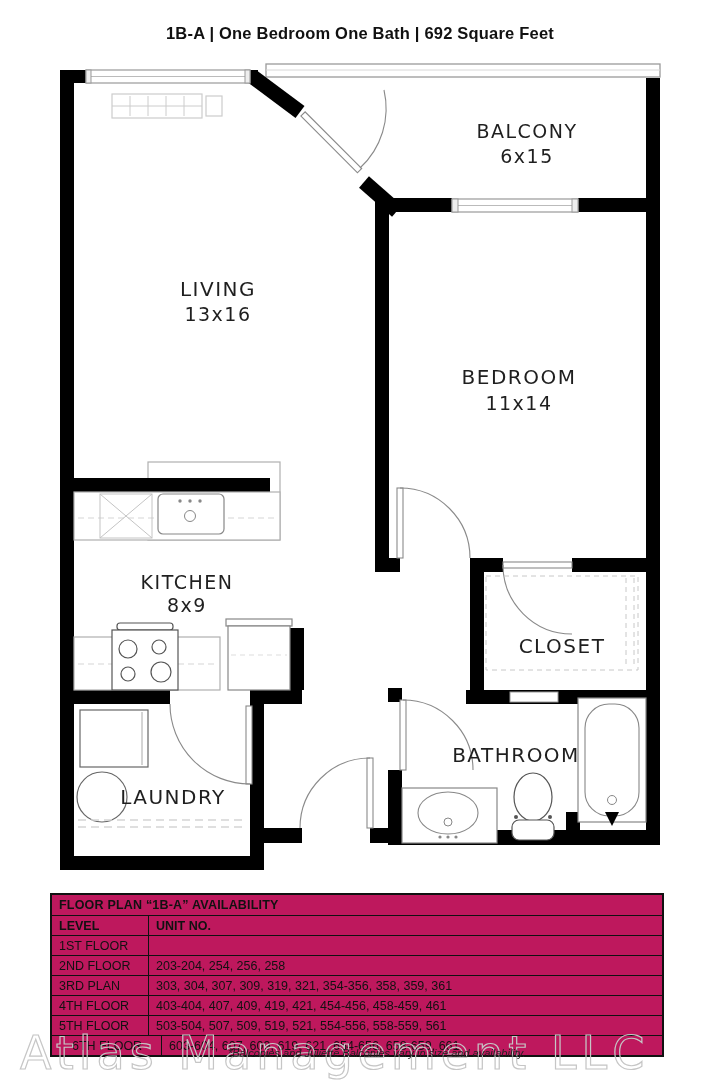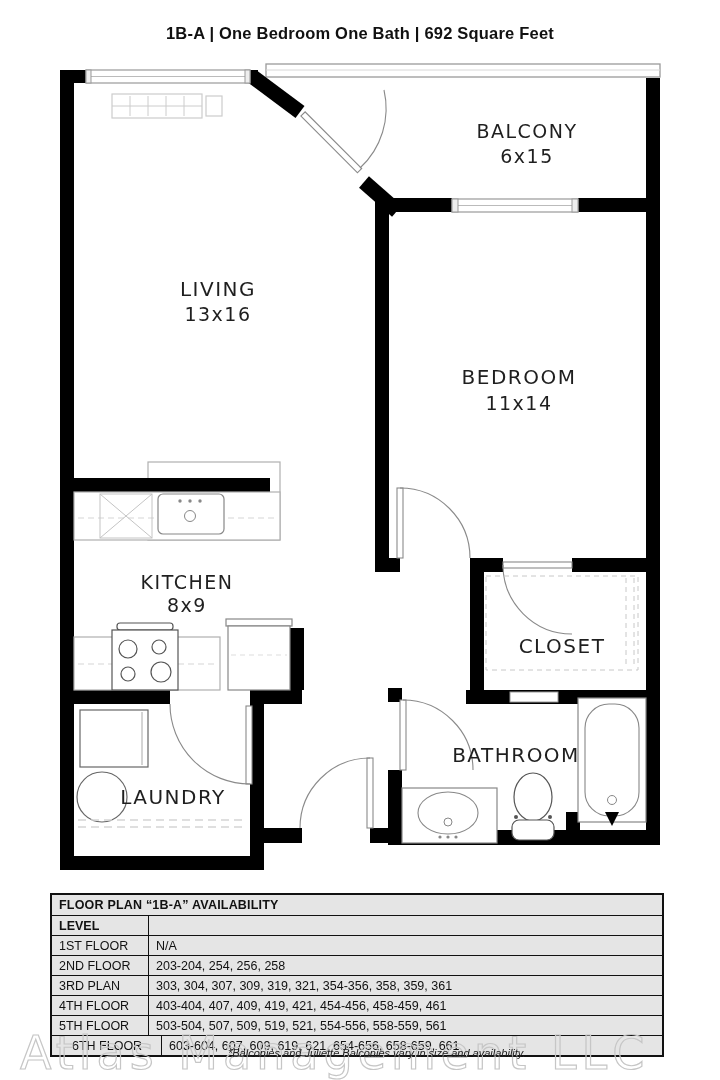--- a/index.html
+++ b/index.html
@@ -1,19 +1,19 @@
 <!DOCTYPE html>
 <html><head>
 <meta charset="utf-8">
 <style>
   html,body{margin:0;padding:0;background:#fff;width:720px;height:1080px;overflow:hidden;}
   .page{position:relative;width:710px;height:1080px;background:#fff;font-family:"Liberation Sans",sans-serif;}
   .title{position:absolute;left:0;top:24px;width:720px;text-align:center;font-size:16.5px;font-weight:bold;color:#111;letter-spacing:.2px;}
   svg.plan{position:absolute;left:0;top:0;}
-  .avail{position:absolute;left:50px;top:893px;width:610px;border:2px solid #111;font-size:12.5px;color:#111;background:#e5e5e5;}
+  .avail{position:absolute;left:50px;top:893px;width:610px;border:2px solid #111;font-size:12.5px;color:#111;background:#be185d;}
   .t-title{padding:3px 7px;font-weight:bold;border-bottom:1.5px solid #111;letter-spacing:.2px;}
   .t-row{display:flex;border-bottom:1px solid #111;align-items:flex-end;}
   .t-row:last-child{border-bottom:none;padding-left:13px;}
   .t-row .c1{width:82px;flex:0 0 82px;border-right:1.5px solid #111;padding:2.5px 7px;}
   .t-row .c2{flex:1;padding:2.5px 7px;}
   .t-head{font-weight:bold;}
   .watermark{position:absolute;left:20px;top:1026px;font-family:"DejaVu Sans",sans-serif;font-size:46px;font-weight:400;letter-spacing:5px;color:transparent;-webkit-text-stroke:1.2px #c6c6c6;white-space:nowrap;}
   .note{position:absolute;left:228px;top:1047px;font-size:11px;font-style:italic;color:#222;font-family:"Liberation Sans",sans-serif;}
   text.rm{font-family:"DejaVu Sans",sans-serif;fill:#1f1f1f;text-anchor:middle;letter-spacing:1.5px;}
 </style>
@@ -201,24 +201,24 @@
       <text class="rm" x="562" y="653" font-size="20">CLOSET</text>
       <text class="rm" x="173" y="804" font-size="20">LAUNDRY</text>
       <text class="rm" x="516" y="762" font-size="20">BATHROOM</text>
     </g>
   </svg>
 
   <div class="avail">
     <div class="t-title">FLOOR PLAN “1B-A” AVAILABILITY</div>
     <div class="t-row t-head">
       <div class="c1">LEVEL</div>
+      <div class="c2">UNIT NO.</div>
     </div>
     <div class="t-row">
       <div class="c1">1ST FLOOR</div>
-      <div class="c2">N/A</div>
     </div>
     <div class="t-row">
       <div class="c1">2ND FLOOR</div>
       <div class="c2">203-204, 254, 256, 258</div>
     </div>
     <div class="t-row">
       <div class="c1">3RD PLAN</div>
       <div class="c2">303, 304, 307, 309, 319, 321, 354-356, 358, 359, 361</div>
     </div>
     <div class="t-row">

